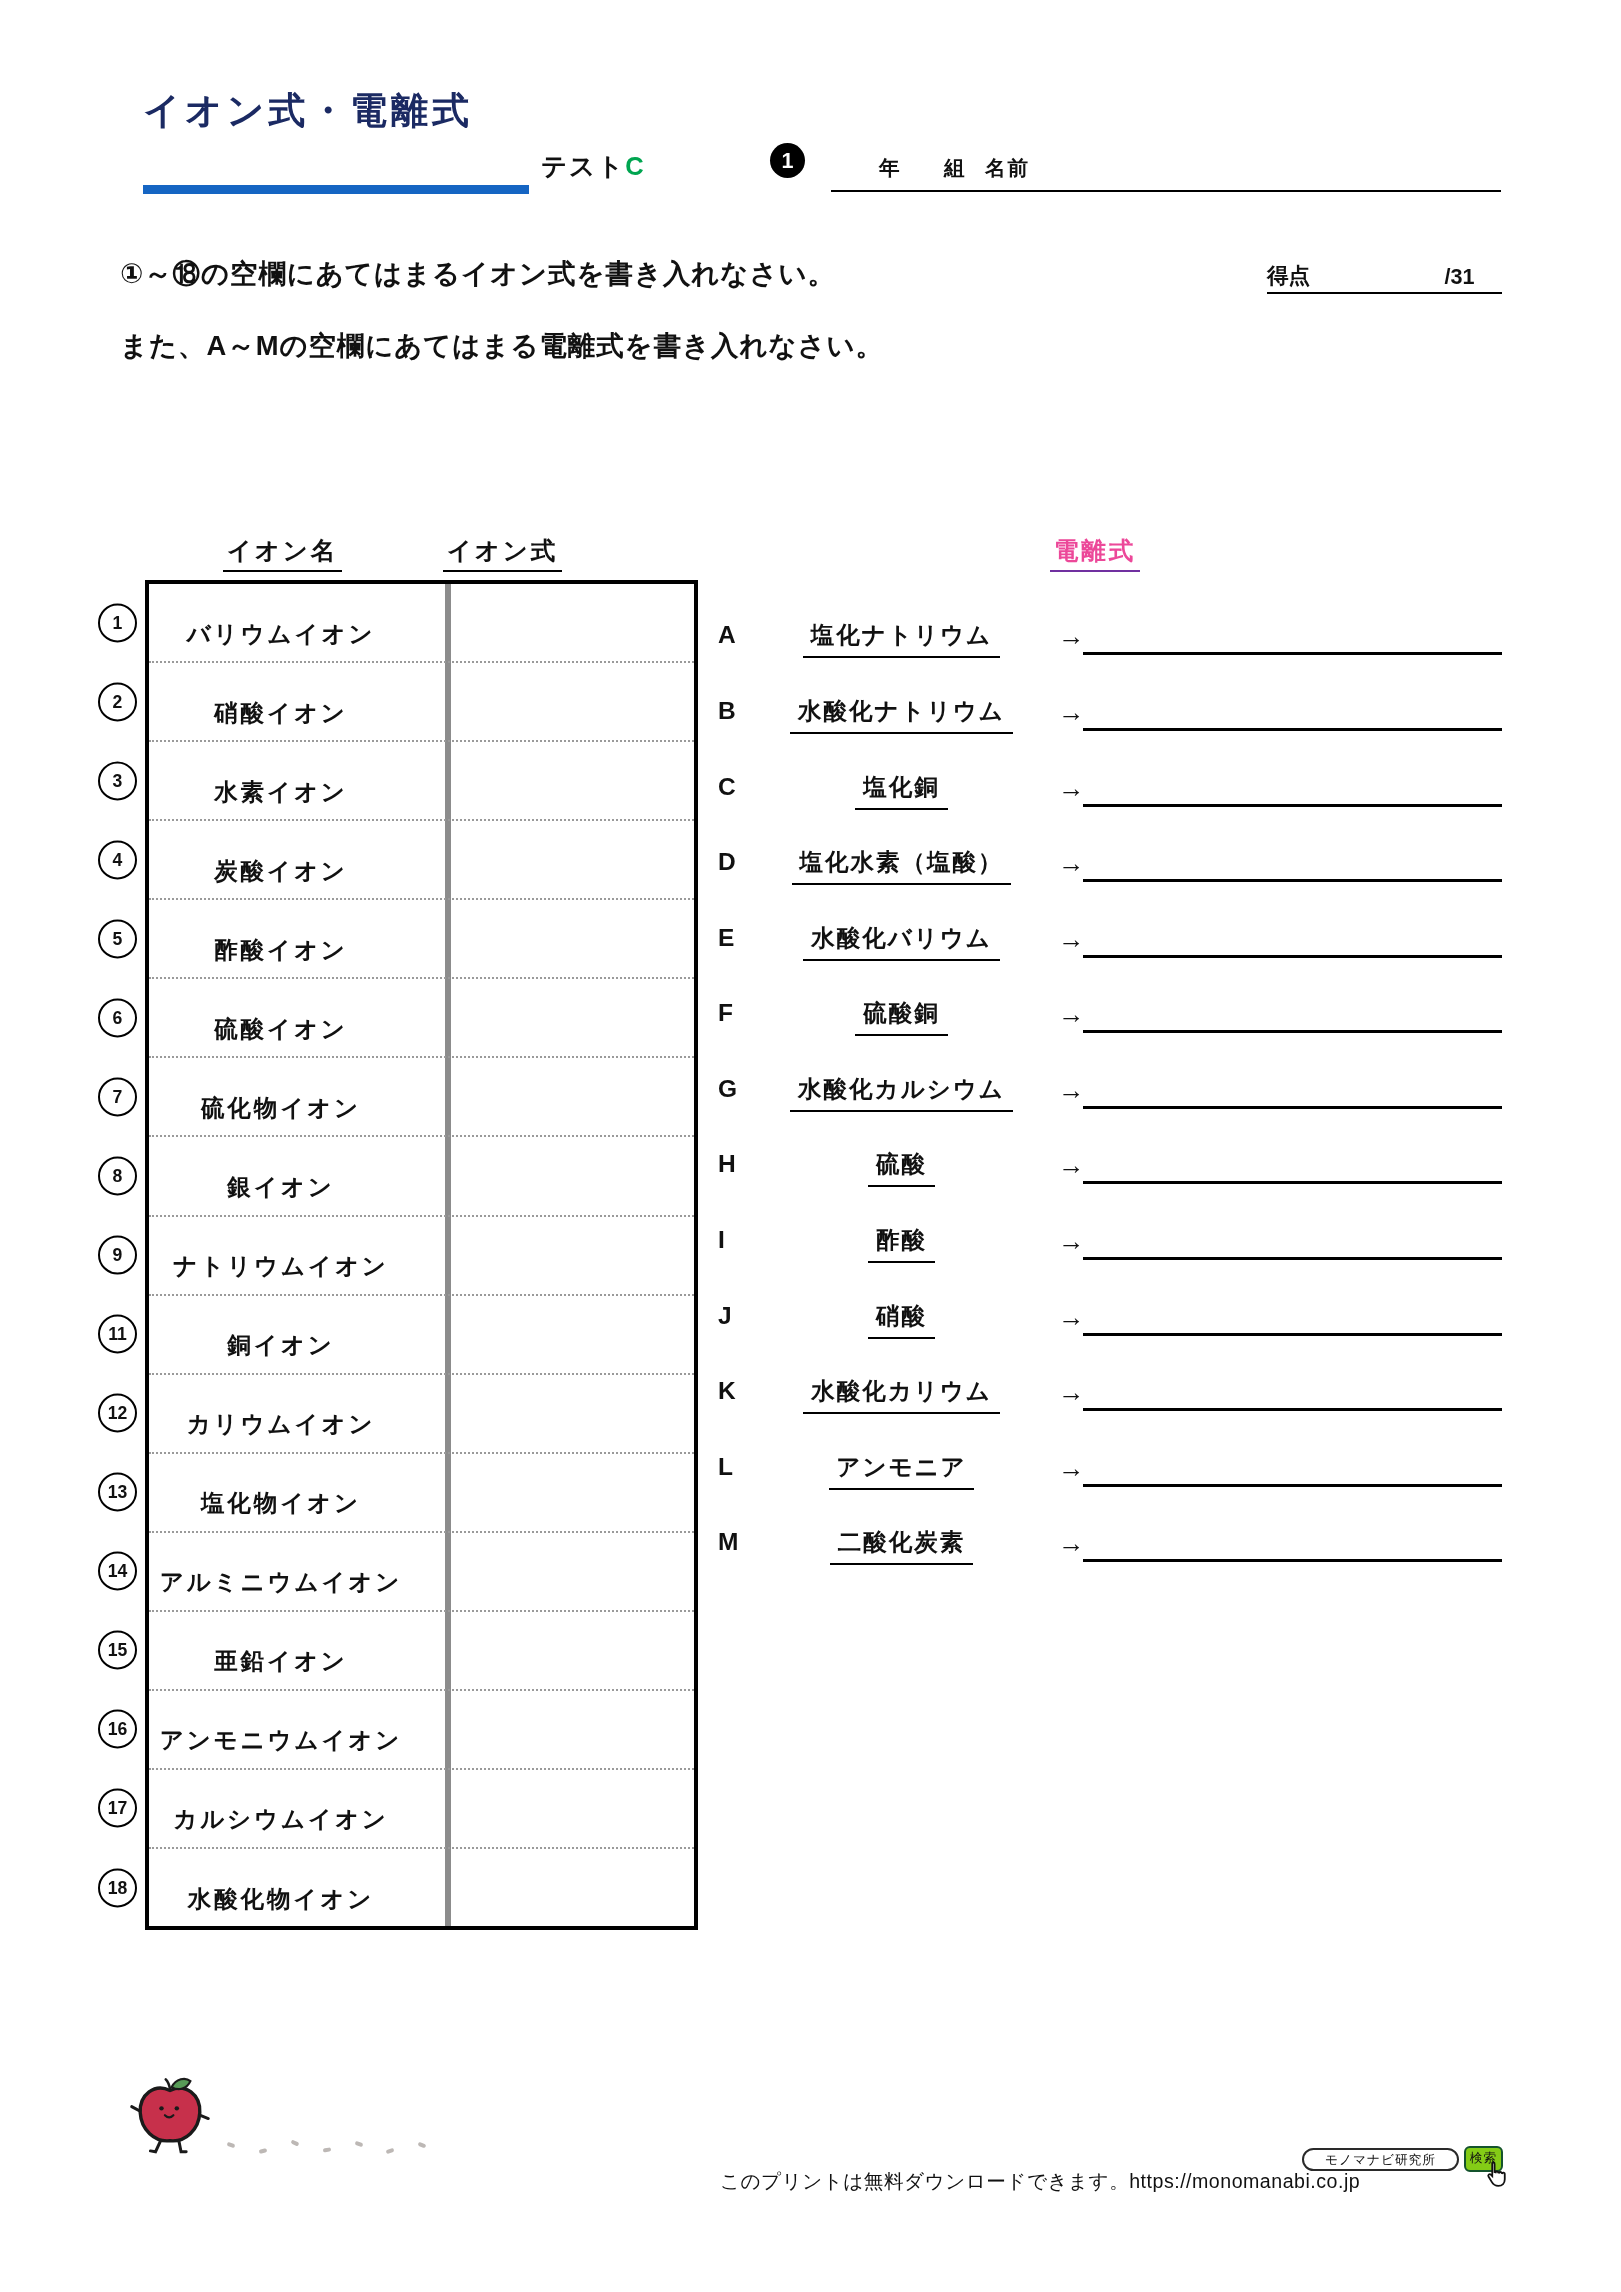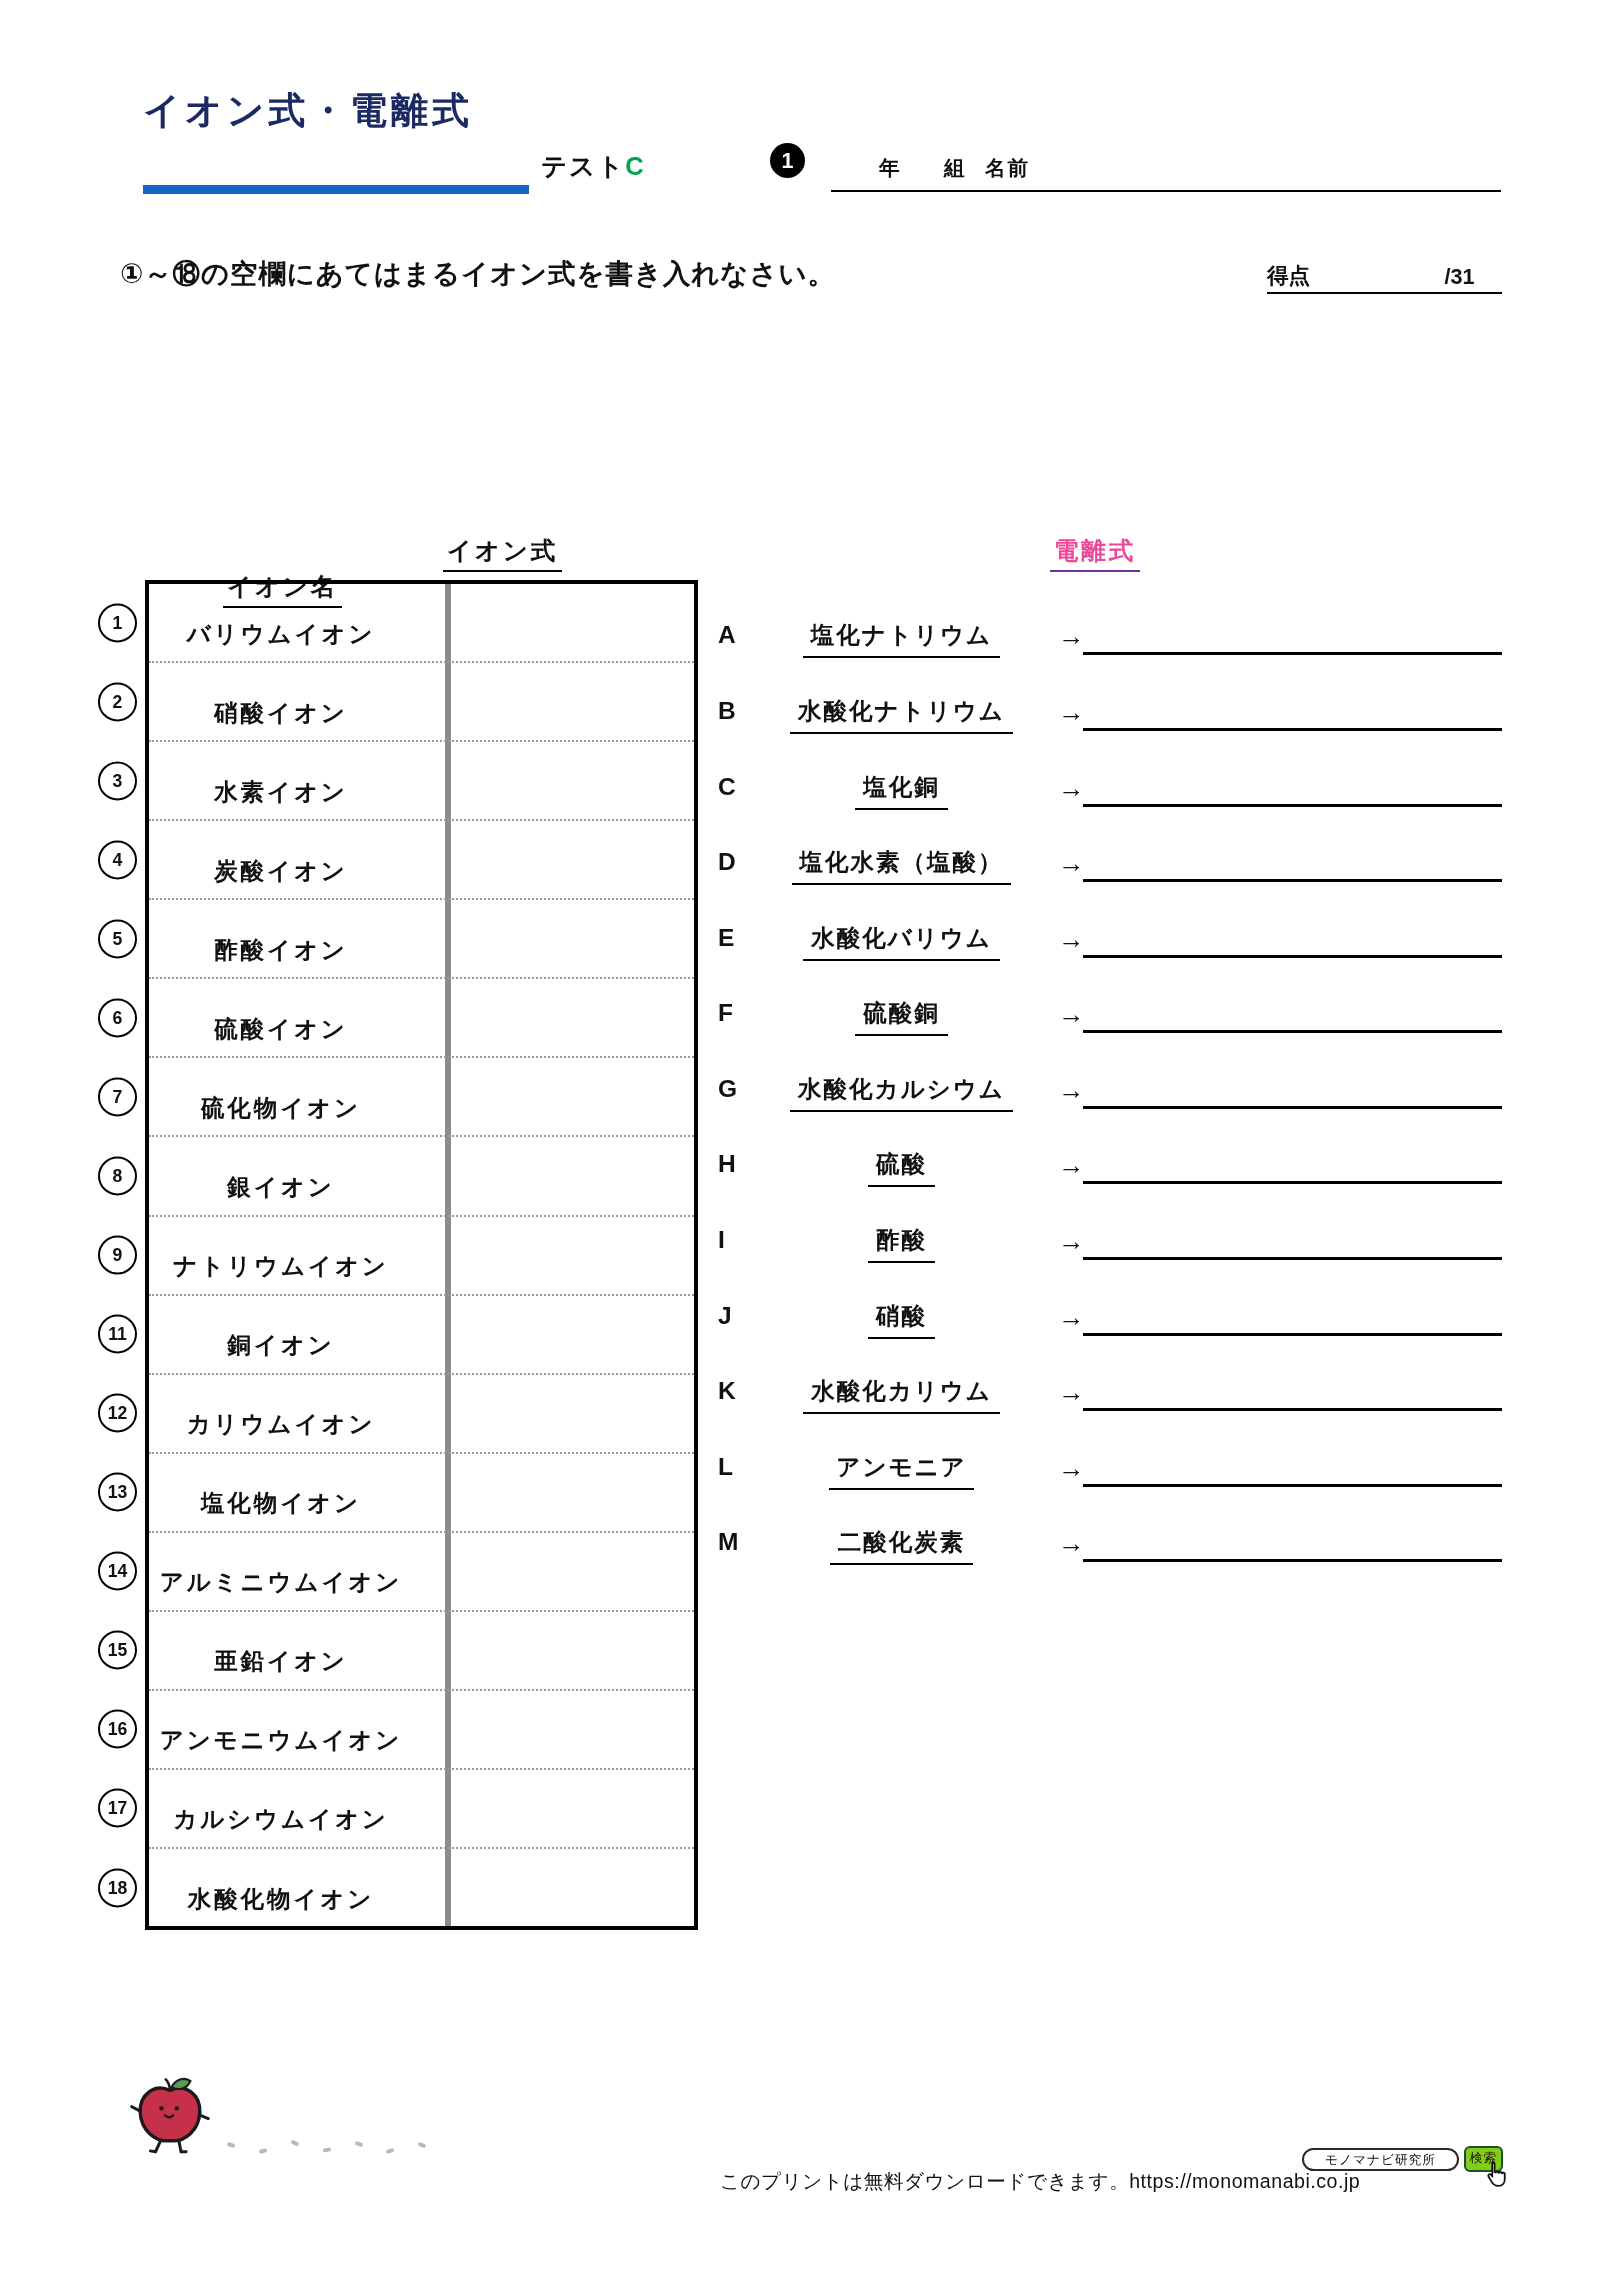--- a/index.html
+++ b/index.html
@@ -51,21 +51,21 @@
     display:flex;justify-content:space-between;align-items:flex-end;
     font-size:21.6px;font-weight:bold;
   }
   .score .denom{margin-right:27.4px;}
   
   .col-header{
     position:absolute;top:534px;
     font-size:24.5px;font-weight:bold;letter-spacing:2.9px;
     border-bottom:2.9px solid #000;padding:0 3.9px 2.9px 3.9px;
   }
-  .hdr-ion-name{left:223px;margin-top:36px;}
+  .hdr-ion-name{left:223px;}
   .hdr-ion-formula{left:443px;}
   .hdr-dissociation{left:1050px;color:#ec4899;border-bottom-color:#7030a0;}
   
   .ion-table{
     position:absolute;left:145px;top:580px;width:553px;height:1350px;
     border:4.9px solid #000;box-sizing:border-box;
     display:flex;flex-direction:column;
   }
   .table-divider{
     position:absolute;left:296px;top:0;bottom:0;width:5.9px;background:#8c8c8c;
@@ -142,20 +142,21 @@
 
   <div class="badge">1</div>
 
   <div class="name-strip">
     <span class="lbl-year">年</span>
     <span class="lbl-class">組</span>
     <span class="lbl-name">名前</span>
   </div>
 
   <div class="instr1">①～⑱の空欄にあてはまるイオン式を書き入れなさい。</div>
+  <div class="instr2">また、A～Mの空欄にあてはまる電離式を書き入れなさい。</div>
 
   <div class="score">
     <span>得点</span>
     <span class="denom">/31</span>
   </div>
 
   <div class="col-header hdr-ion-name">イオン名</div>
   <div class="col-header hdr-ion-formula">イオン式</div>
   <div class="col-header hdr-dissociation">電離式</div>
 

